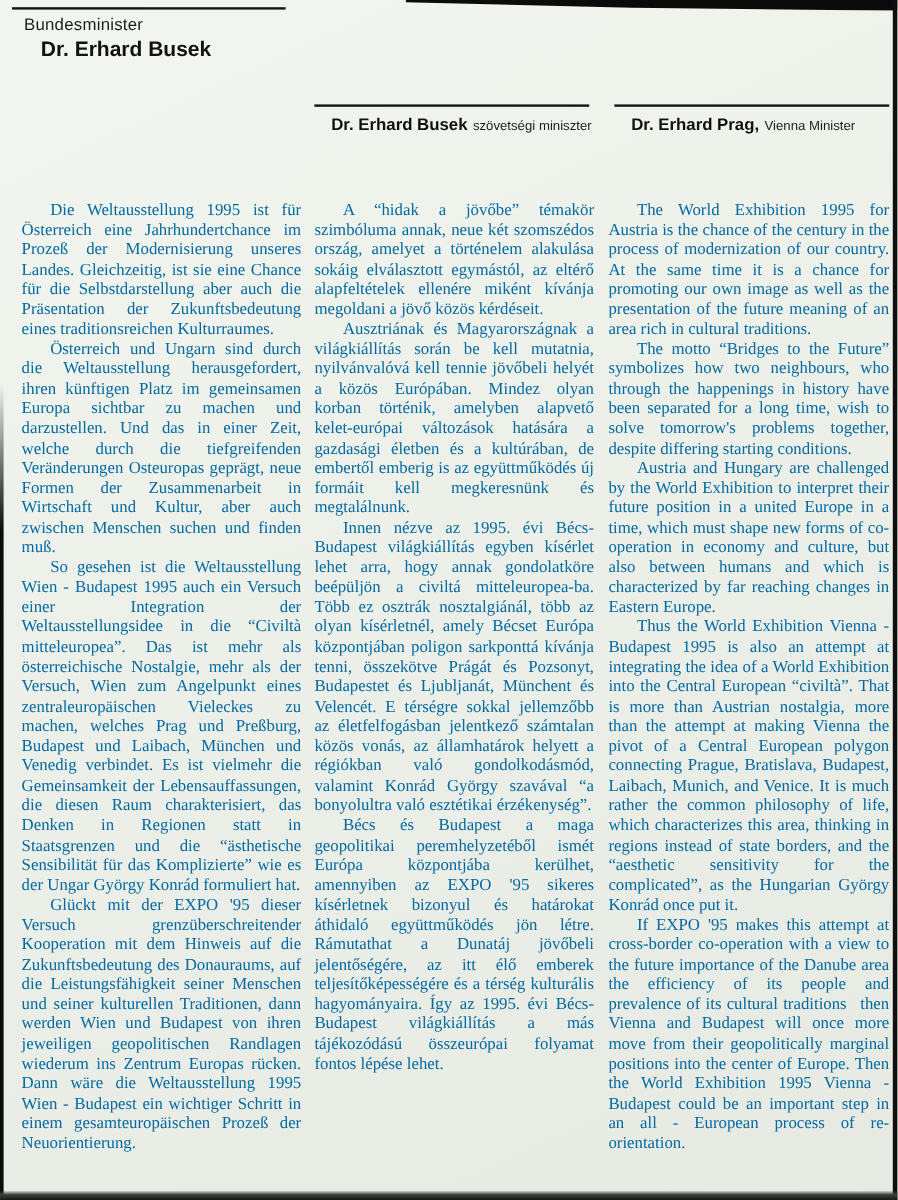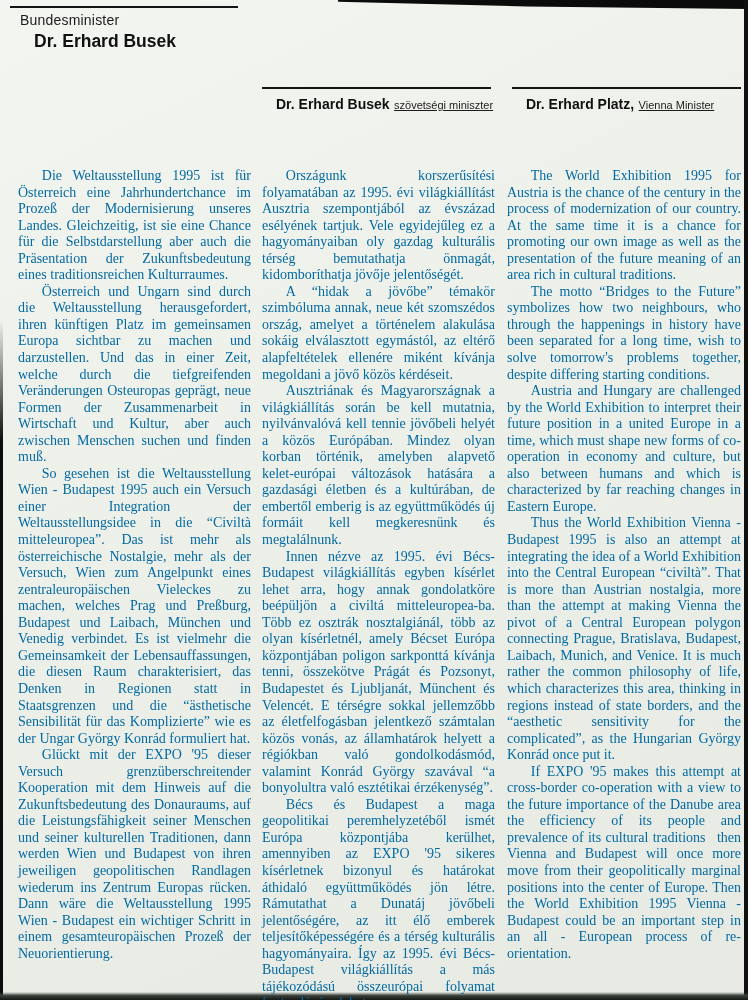--- a/index.html
+++ b/index.html
@@ -23,21 +23,21 @@
     font-family:"Liberation Sans","DejaVu Sans",sans-serif;}
   .masthead-rule{width:228px;height:2px;background:#141414;}
   .masthead-role{margin:4px 0 0 10px;font-size:14px;letter-spacing:.2px;color:#1c1c1c;}
   .masthead-name{margin:3px 0 0 24px;font-size:17.5px;font-weight:700;color:#111;}
 
   
   .colhead{position:absolute;top:87px;width:229px;
     font-family:"Liberation Sans","DejaVu Sans",sans-serif;white-space:nowrap;}
   .colhead-rule{height:2px;background:#141414;margin-bottom:6px;}
   .colhead .name{font-size:14px;font-weight:700;color:#111;}
-  .colhead .title{font-size:11px;color:#1c1c1c;text-decoration:underline;}
+  .colhead .title{font-size:11px;color:#1c1c1c;}
   .colhead-hu{left:262px;}
   .colhead-en{left:512px;}
   .colhead-hu .text,.colhead-en .text{margin-left:14px;}
 
   
   .col{position:absolute;top:168px;font-size:14px;line-height:16.55px;
     text-align:justify;color:#0369a1;}
   .col p{margin:0;text-indent:1.7em;}
   .col-de{left:18px;width:233px;}
   .col-hu{left:262px;width:233px;}
@@ -61,34 +61,33 @@
   <div class="colhead-rule"></div>
   <div class="text">
     <span class="name">Dr. Erhard Busek</span>
     <span class="title"> szövetségi miniszter</span>
   </div>
 </div>
 
 <div class="colhead colhead-en">
   <div class="colhead-rule"></div>
   <div class="text">
-    <span class="name">Dr. Erhard Platz,</span>
+    <span class="name">Dr. Erhard Prag,</span>
     <span class="title"> Vienna Minister</span>
   </div>
 </div>
 
 <div class="col col-de">
   <p>Die Weltausstellung 1995 ist für Österreich eine Jahrhundertchance im Prozeß der Modernisierung unseres Landes. Gleichzeitig, ist sie eine Chance für die Selbstdarstellung aber auch die Präsentation der Zukunftsbedeutung eines traditionsreichen Kulturraumes.</p>
   <p>Österreich und Ungarn sind durch die Weltausstellung herausgefordert, ihren künftigen Platz im gemeinsamen Europa sichtbar zu machen und darzustellen. Und das in einer Zeit, welche durch die tiefgreifenden Veränderungen Osteuropas geprägt, neue Formen der Zusammenarbeit in Wirtschaft und Kultur, aber auch zwischen Menschen suchen und finden muß.</p>
   <p>So gesehen ist die Weltausstellung Wien - Budapest 1995 auch ein Versuch einer Integration der Weltausstellungsidee in die “Civiltà mitteleuropea”. Das ist mehr als österreichische Nostalgie, mehr als der Versuch, Wien zum Angelpunkt eines zentraleuropäischen Vieleckes zu machen, welches Prag und Preßburg, Budapest und Laibach, München und Venedig verbindet. Es ist vielmehr die Gemeinsamkeit der Lebensauffassungen, die diesen Raum charakterisiert, das Denken in Regionen statt in Staatsgrenzen und die “ästhetische Sensibilität für das Komplizierte” wie es der Ungar György Konrád formuliert hat.</p>
   <p>Glückt mit der EXPO '95 dieser Versuch grenzüberschreitender Kooperation mit dem Hinweis auf die Zukunftsbedeutung des Donauraums, auf die Leistungsfähigkeit seiner Menschen und seiner kulturellen Traditionen, dann werden Wien und Budapest von ihren jeweiligen geopolitischen Randlagen wiederum ins Zentrum Europas rücken. Dann wäre die Weltausstellung 1995 Wien - Budapest ein wichtiger Schritt in einem gesamteuropäischen Prozeß der Neuorientierung.</p>
 </div>
 
 <div class="col col-hu">
-  <p>Országunk korszerűsítési folyamatában az 1995. évi világkiállítást Ausztria szempontjából az évszázad esélyének tartjuk. Vele egyidejűleg ez a hagyományaiban oly gazdag kulturális térség bemutathatja önmagát, kidomboríthatja jövője jelentőségét.</p>
   <p>A “hidak a jövőbe” témakör szimbóluma annak, neue két szomszédos ország, amelyet a történelem alakulása sokáig elválasztott egymástól, az eltérő alapfeltételek ellenére miként kívánja megoldani a jövő közös kérdéseit.</p>
   <p>Ausztriának és Magyarországnak a világkiállítás során be kell mutatnia, nyilvánvalóvá kell tennie jövőbeli helyét a közös Európában. Mindez olyan korban történik, amelyben alapvető kelet-európai változások hatására a gazdasági életben és a kultúrában, de embertől emberig is az együttműködés új formáit kell megkeresnünk és megtalálnunk.</p>
   <p>Innen nézve az 1995. évi Bécs-Budapest világkiállítás egyben kísérlet lehet arra, hogy annak gondolatköre beépüljön a civiltá mitteleuropea-ba. Több ez osztrák nosztalgiánál, több az olyan kísérletnél, amely Bécset Európa központjában poligon sarkponttá kívánja tenni, összekötve Prágát és Pozsonyt, Budapestet és Ljubljanát, Münchent és Velencét. E térségre sokkal jellemzőbb az életfelfogásban jelentkező számtalan közös vonás, az államhatárok helyett a régiókban való gondolkodásmód, valamint Konrád György szavával “a bonyolultra való esztétikai érzékenység”.</p>
   <p>Bécs és Budapest a maga geopolitikai peremhelyzetéből ismét Európa központjába kerülhet, amennyiben az EXPO '95 sikeres kísérletnek bizonyul és határokat áthidaló együttműködés jön létre. Rámutathat a Dunatáj jövőbeli jelentőségére, az itt élő emberek teljesítőképességére és a térség kulturális hagyományaira. Így az 1995. évi Bécs-Budapest világkiállítás a más tájékozódású összeurópai folyamat fontos lépése lehet.</p>
 </div>
 
 <div class="col col-en">
   <p>The World Exhibition 1995 for Austria is the chance of the century in the process of modernization of our country. At the same time it is a chance for promoting our own image as well as the presentation of the future meaning of an area rich in cultural traditions.</p>
   <p>The motto “Bridges to the Future” symbolizes how two neighbours, who through the happenings in history have been separated for a long time, wish to solve tomorrow's problems together, despite differing starting conditions.</p>
   <p>Austria and Hungary are challenged by the World Exhibition to interpret their future position in a united Europe in a time, which must shape new forms of co-operation in economy and culture, but also between humans and which is characterized by far reaching changes in Eastern Europe.</p>

